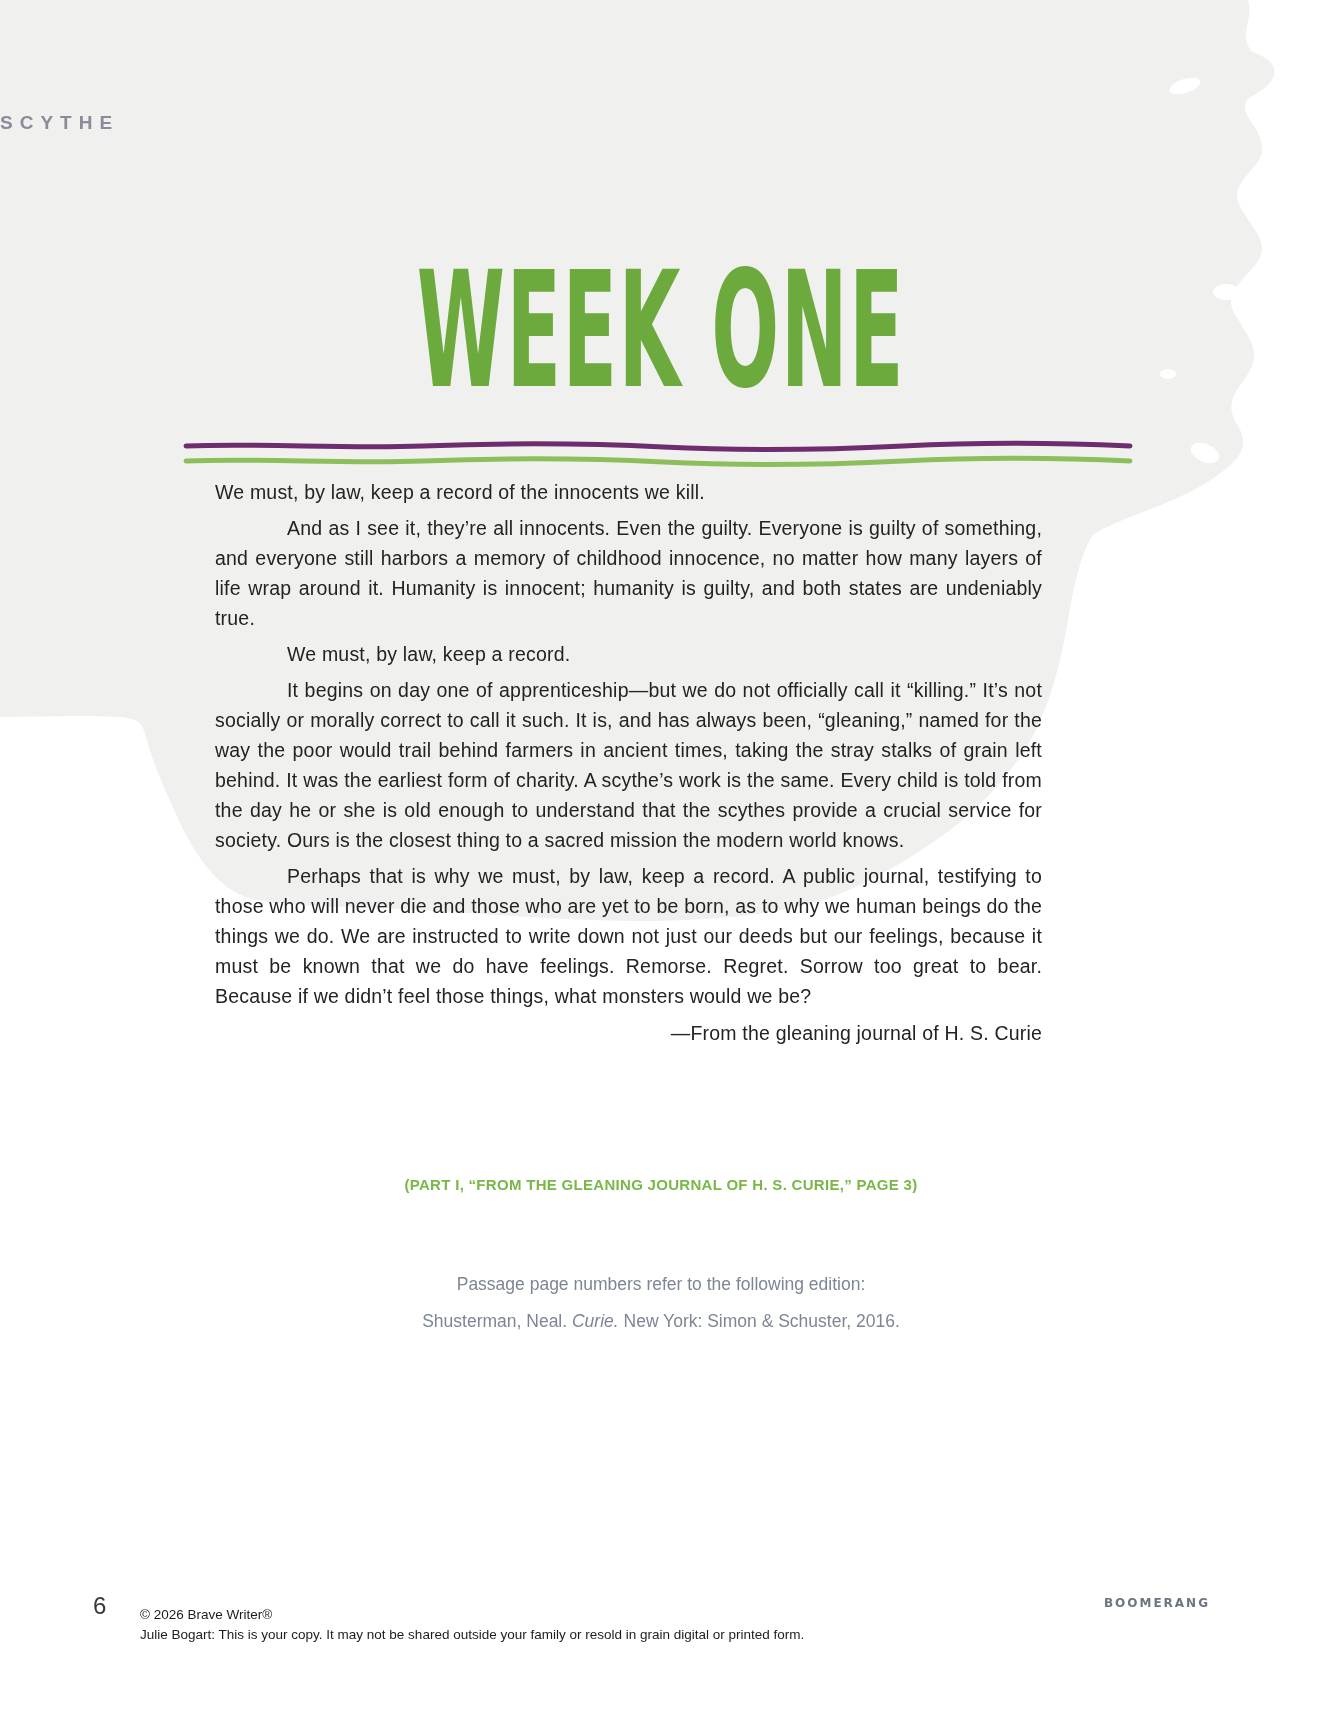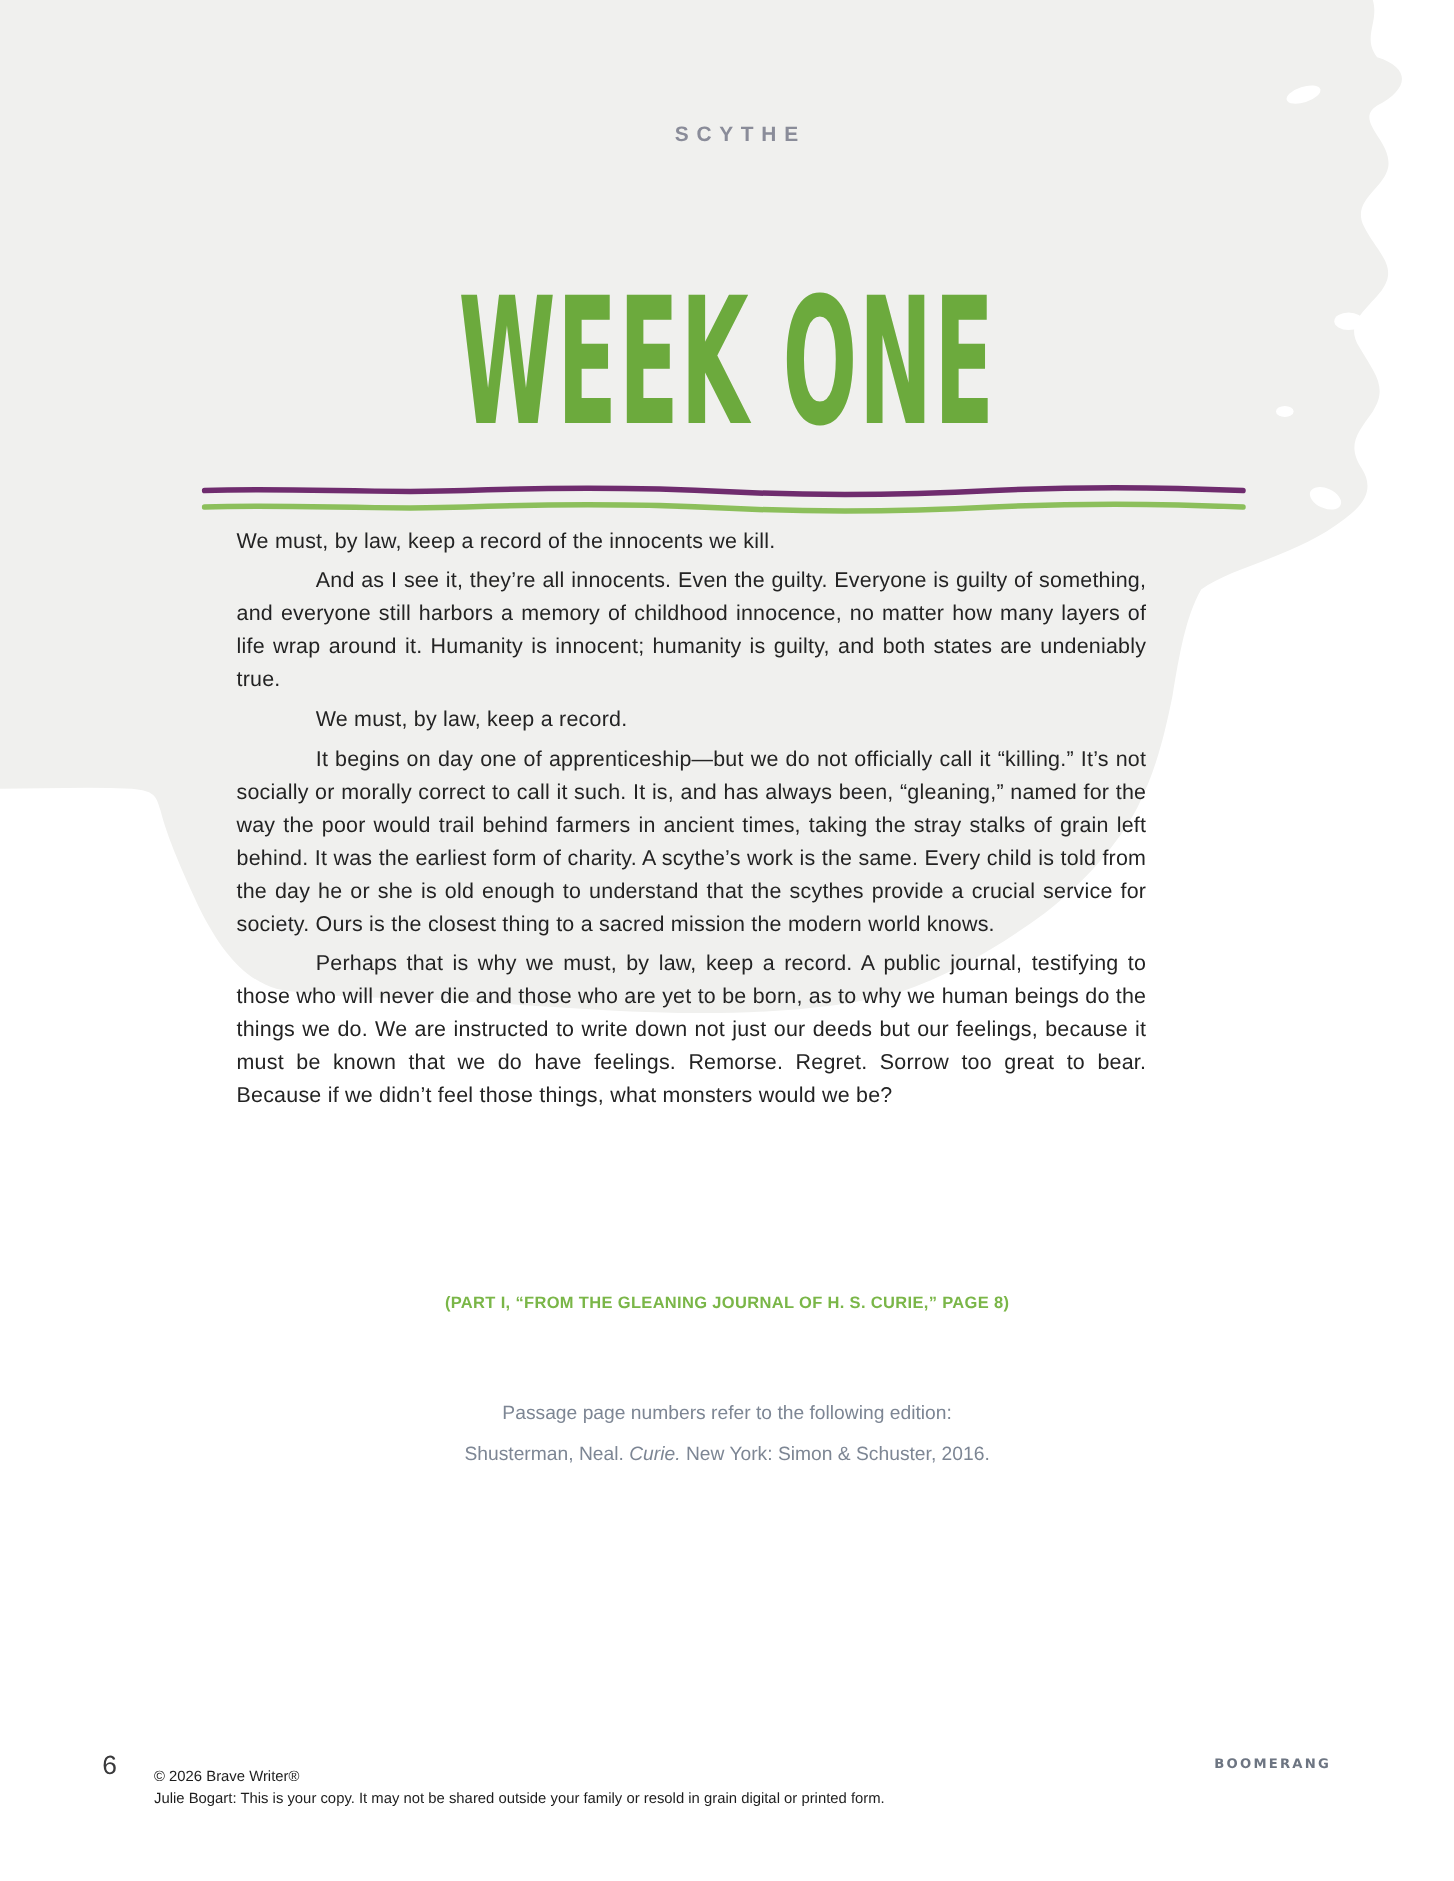--- a/index.html
+++ b/index.html
@@ -9,26 +9,25 @@
     background:#ffffff;
     overflow:hidden;
     font-family:"Liberation Sans",sans-serif;
   }
   .bg-svg{position:absolute;left:0;top:0;width:1322px;height:1710px;z-index:0;}
   .bg-shape{fill:var(--c-background_gray,#f0f0ee);}
   .bg-hole{fill:#ffffff;}
 
   .running-header{
     position:absolute;left:0;right:0;top:112px;
-    text-align:center;
+    text-align:left;
     font-size:19px;font-weight:700;
     letter-spacing:7px;
     color:var(--c-header_gray,#8a8c99);
     z-index:2;
-    padding-left:24px;
   }
   .week-title-wrap{
     position:absolute;left:0;right:0;top:238px;
     text-align:center;z-index:2;height:190px;
   }
   .week-title{
     display:inline-block;
     font-family:"DejaVu Sans",sans-serif;
     font-size:108px;font-weight:700;
     letter-spacing:2px;
@@ -130,23 +129,24 @@
     <path class="divider-purple" d="M3 8 C 80 5, 160 11, 240 8 S 400 5, 480 9 S 640 12, 720 8 S 880 5, 947 8"></path>
     <path class="divider-green" d="M3 23 C 80 20, 160 26, 240 23 S 400 20, 480 24 S 640 27, 720 23 S 880 20, 947 23"></path>
   </svg>
 
   <div class="passage">
     <p class="first">We must, by law, keep a record of the innocents we kill.</p>
     <p>And as I see it, they’re all innocents. Even the guilty. Everyone is guilty of something, and everyone still harbors a memory of childhood innocence, no matter how many layers of life wrap around it. Humanity is innocent; humanity is guilty, and both states are undeniably true.</p>
     <p>We must, by law, keep a record.</p>
     <p>It begins on day one of apprenticeship—but we do not officially call it “killing.” It’s not socially or morally correct to call it such. It is, and has always been, “gleaning,” named for the way the poor would trail behind farmers in ancient times, taking the stray stalks of grain left behind. It was the earliest form of charity. A scythe’s work is the same. Every child is told from the day he or she is old enough to understand that the scythes provide a crucial service for society. Ours is the closest thing to a sacred mission the modern world knows.</p>
     <p>Perhaps that is why we must, by law, keep a record. A public journal, testifying to those who will never die and those who are yet to be born, as to why we human beings do the things we do. We are instructed to write down not just our deeds but our feelings, because it must be known that we do have feelings. Remorse. Regret. Sorrow too great to bear. Because if we didn’t feel those things, what monsters would we be?</p>
+    <p class="attribution">—From the gleaning journal of H. S. Curie</p>
   </div>
 
-  <div class="citation-note">(PART I, “FROM THE GLEANING JOURNAL OF H. S. CURIE,” PAGE 8)</div>
+  <div class="citation-note">(PART I, “FROM THE GLEANING JOURNAL OF H. S. CURIE,” PAGE 3)</div>
 
   <div class="edition-note">
     <div>Passage page numbers refer to the following edition:</div>
     <div><span>Shusterman, Neal. </span><span class="book-title">Curie.</span><span> New York: Simon &amp; Schuster, 2016.</span></div>
   </div>
 
   <div class="footer-pagenum">6</div>
   <div class="footer-copyright">
     <div>© 2026 Brave Writer®</div>
     <div>Julie Bogart: This is your copy. It may not be shared outside your family or resold in grain digital or printed form.</div>

